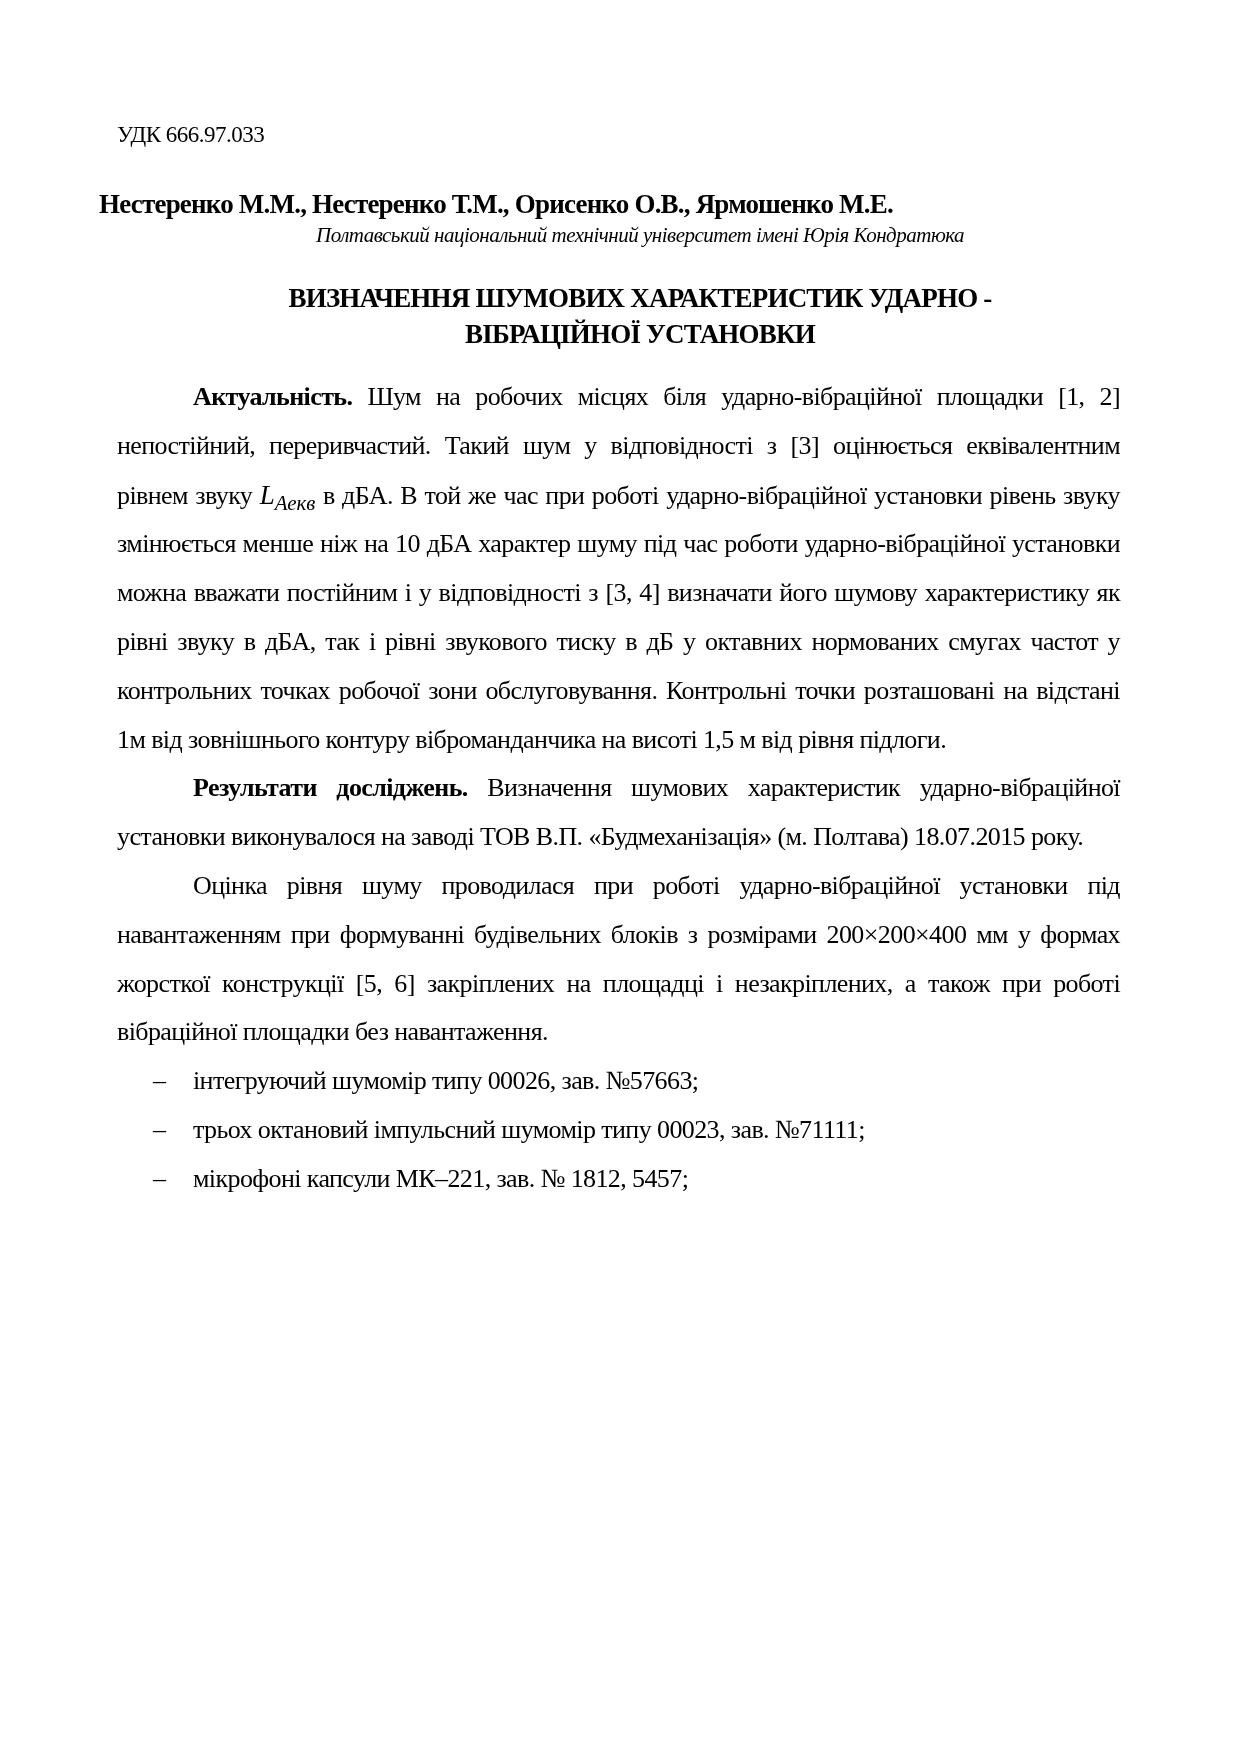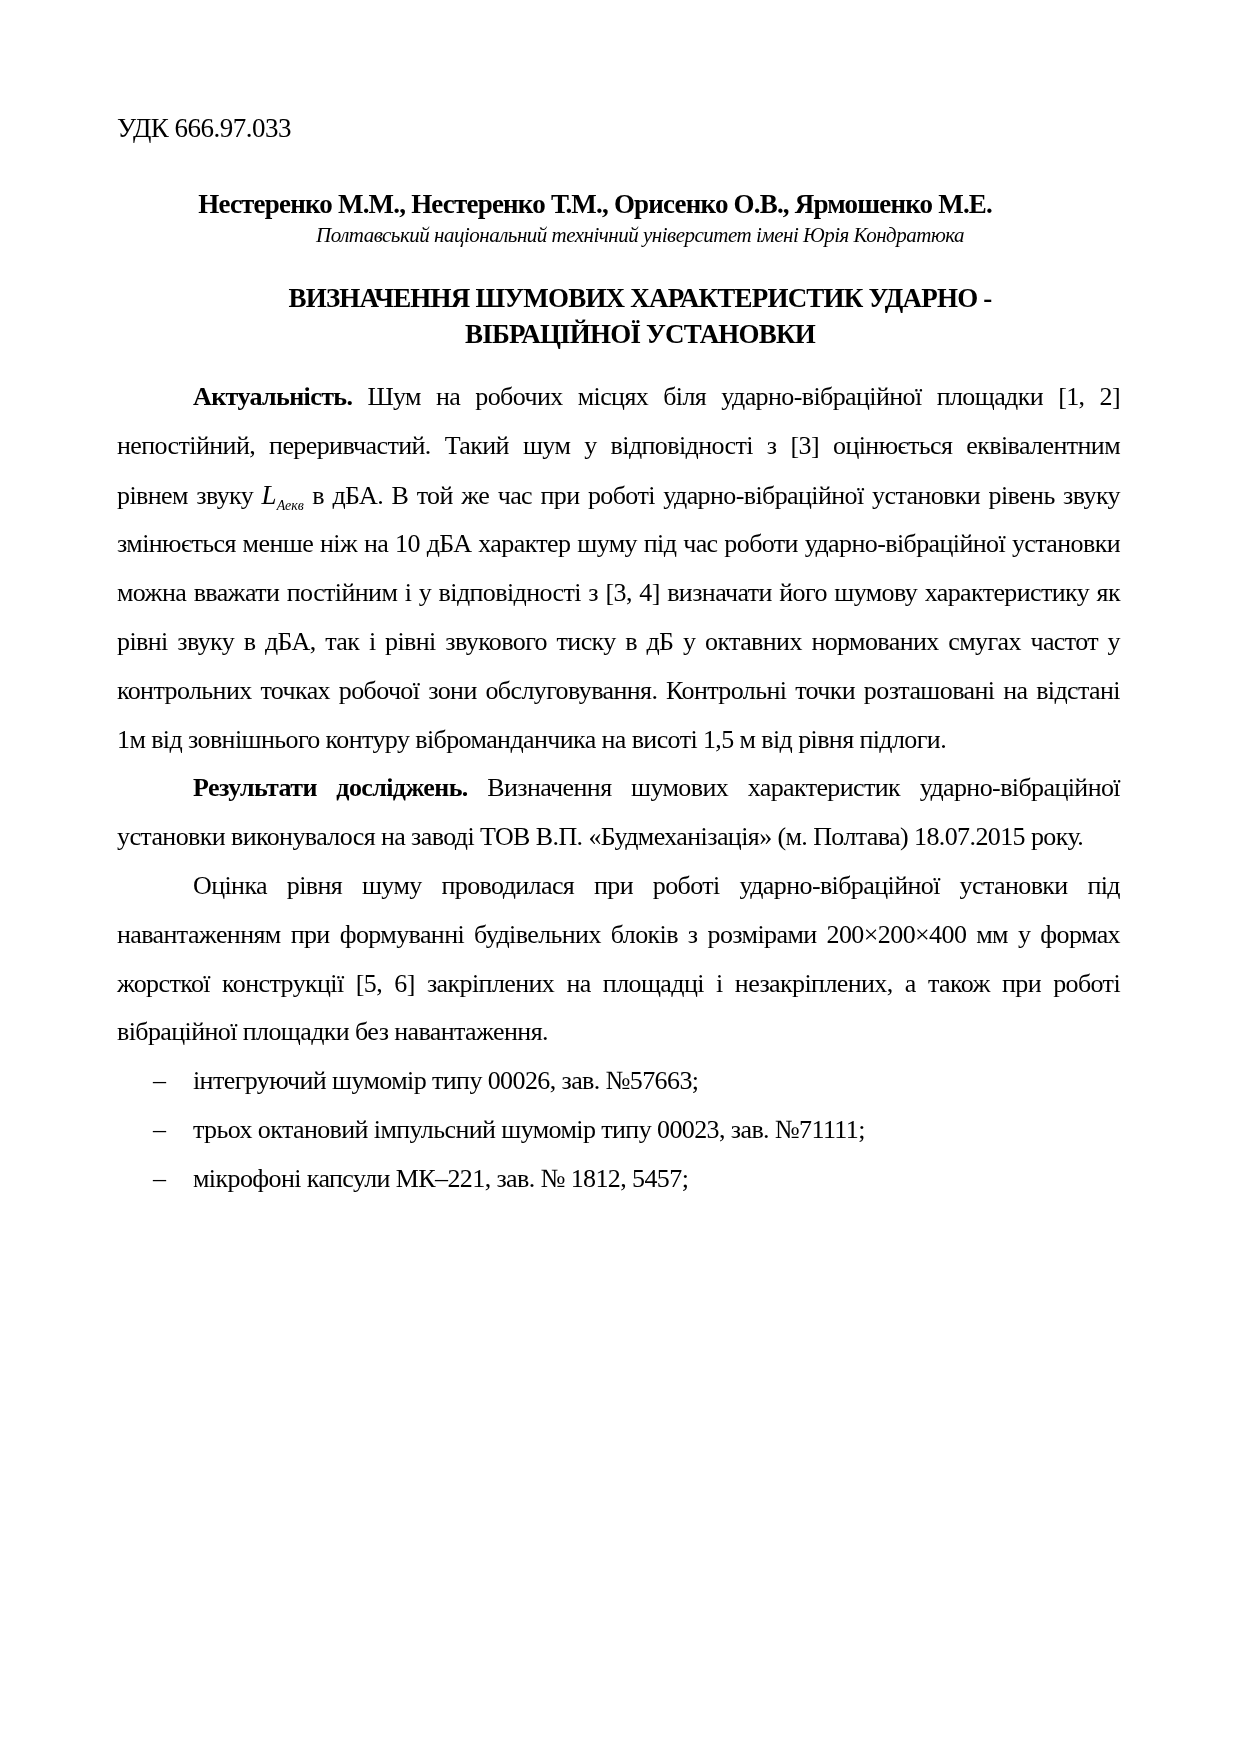--- a/index.html
+++ b/index.html
@@ -19,32 +19,32 @@
       position: absolute;
       left: 0;
       top: 0;
       width: 1240px;
       height: 1754px;
       background: #ffffff;
     }
     .udk {
       position: absolute;
       left: 117px;
-      top: 113px;
-      font-size: 27px;
+      top: 120px;
+      font-size: 23px;
       line-height: 30px;
       white-space: nowrap;
       letter-spacing: -0.5px;
     }
     .authors {
       position: absolute;
       left: 0;
       width: 992px;
       top: 188px;
-      text-align: right;
+      text-align: center;
       font-size: 27px;
       font-weight: bold;
       line-height: 32px;
       white-space: nowrap;
       letter-spacing: -0.8px;
       box-sizing: border-box;
     }
     .affiliation {
       position: absolute;
       left: 0;
@@ -93,21 +93,21 @@
     }
     .para .lead {
       font-weight: bold;
     }
     .math {
       font-style: italic;
       font-size: 27px;
       letter-spacing: 0;
     }
     .math sub {
-      font-size: 14px;
+      font-size: 21px;
       vertical-align: -6px;
       line-height: 0;
     }
     .list {
       list-style: none;
       margin: 0;
       padding: 0;
     }
     .list li {
       position: relative;

